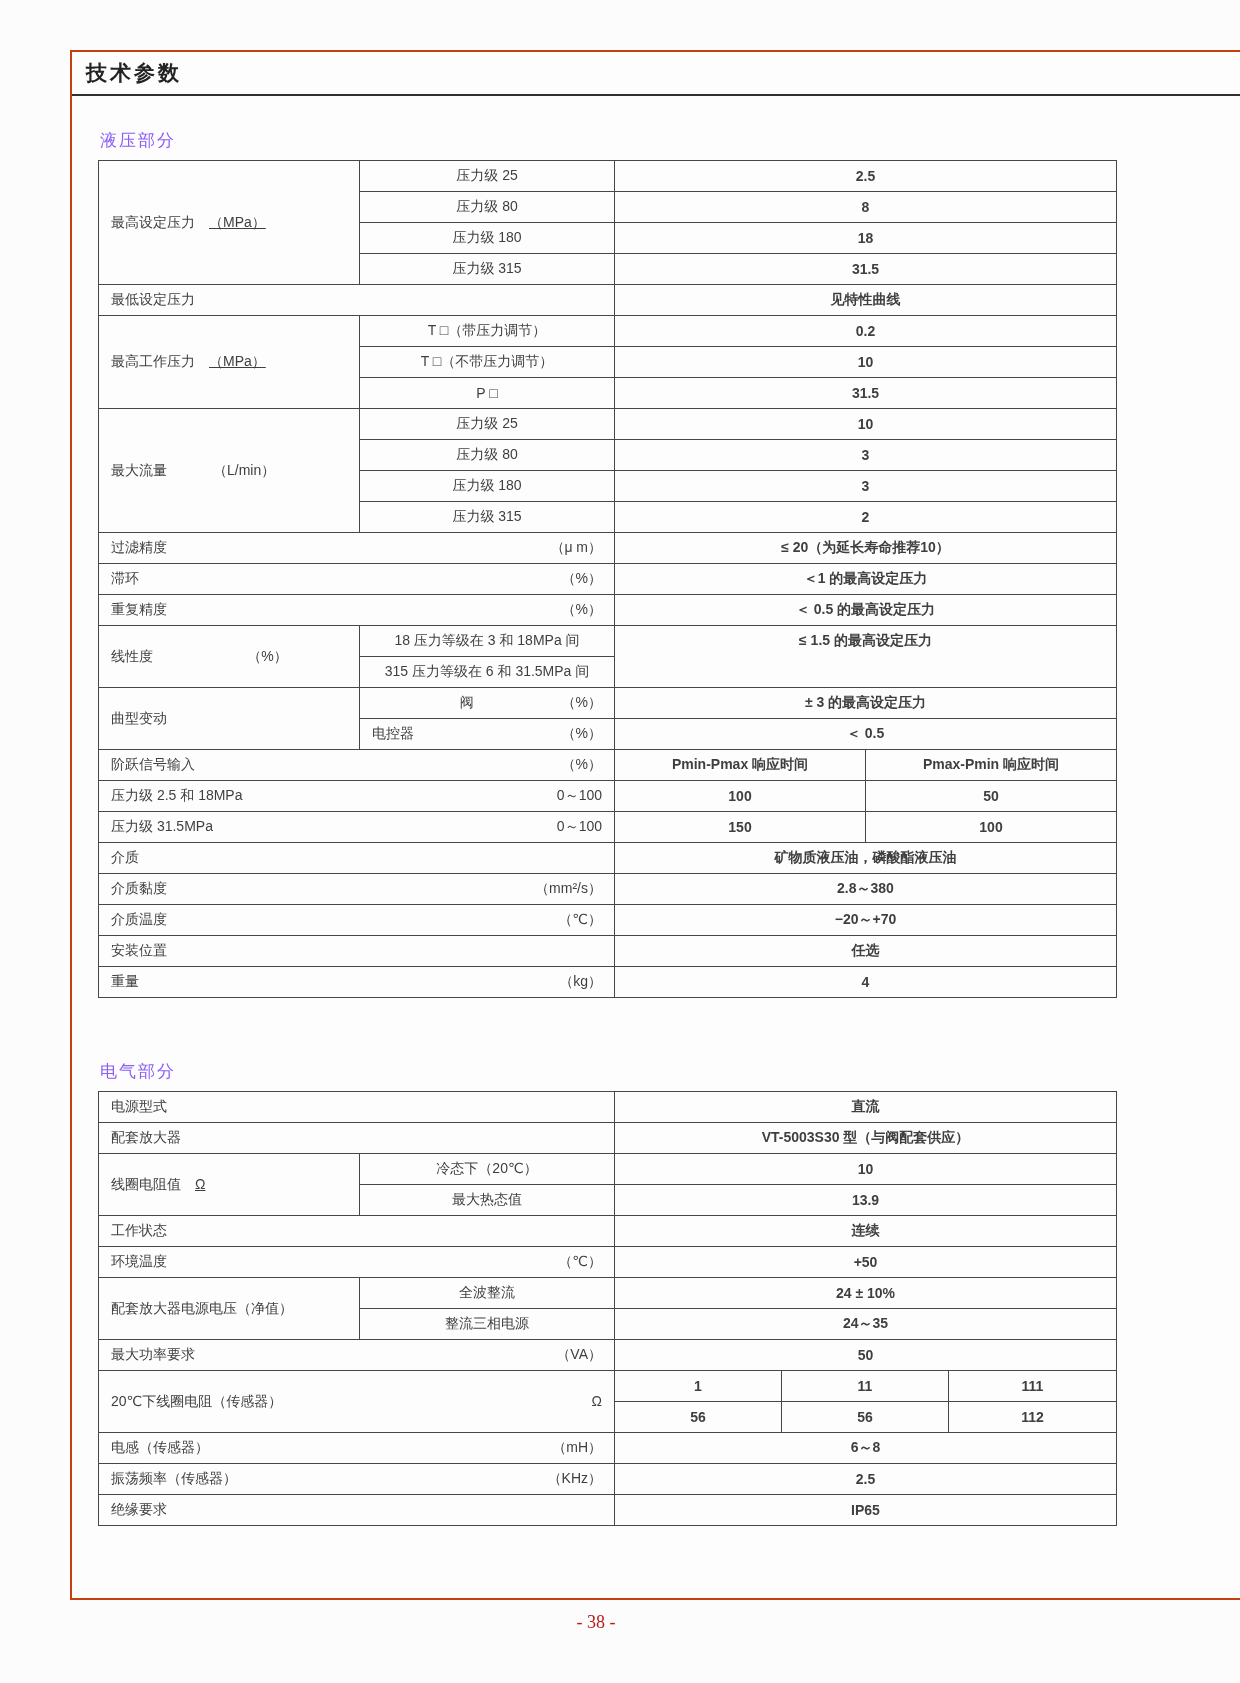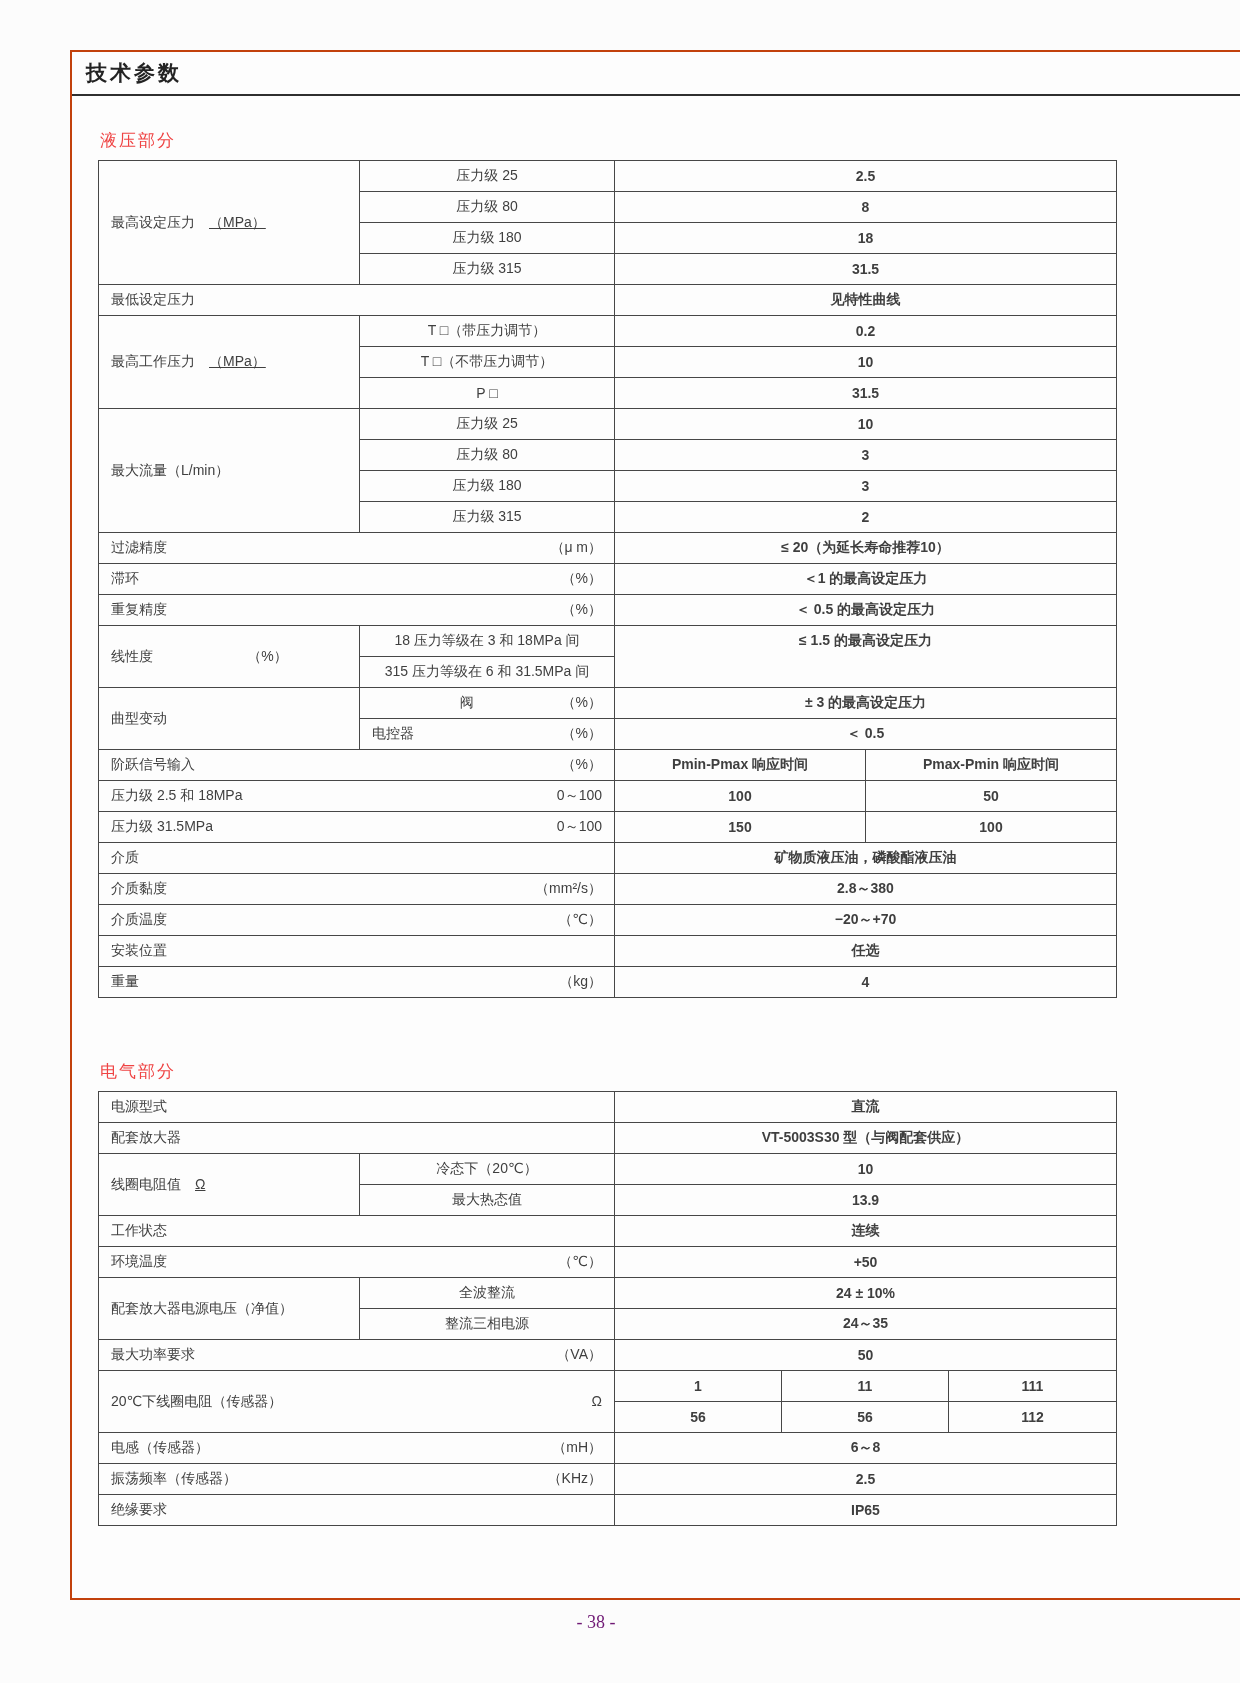--- a/index.html
+++ b/index.html
@@ -20,21 +20,21 @@
   .title-bar {
     height:44px;
     border-bottom:2px solid #2f2f2f;
     display:flex; align-items:center;
     padding:0 14px;
     font-size:21px; font-weight:bold; color:#232323;
     letter-spacing:3px;
   }
   .content { padding:0 8px 0 26px; }
   .sec-heading {
-    font-size:17px; color:#ef4444;
+    font-size:17px; color:#8b5cf6;
     margin:0 0 8px 2px;
     letter-spacing:2px;
   }
   .gap-top-1 { padding-top:33px; }
   .gap-top-2 { padding-top:62px; }
   table {
     border-collapse:collapse;
     table-layout:fixed;
     width:1018px;
     background:#fdfdfd;
@@ -48,30 +48,30 @@
     vertical-align:middle;
     overflow:hidden;
     white-space:nowrap;
   }
   td.lab { text-align:left; position:relative; }
   td.sub { text-align:center; }
   td.val { text-align:center; padding:0 6px;font-weight:bold; }
   td.v-top { vertical-align:top; padding-top:6px; }
   .u-right { float:right; }
   .u-in { margin-left:14px;text-decoration:underline; }
-  .u-in2 { }
+  .u-in2 { margin-left:46px; }
   .u-mid {
     position:absolute; left:57%; top:50%;
     transform:translateY(-50%);
   }
   .page-num {
     position:absolute; left:70px; top:1612px;
     width:1052px; text-align:center;
     font-family:"Liberation Serif","DejaVu Serif",serif;
-    font-size:18px; color:#701a75;
+    font-size:18px; color:#b91c1c;
   }
 </style>
 </head>
 <body>
 
 <div class="frame">
   <div class="title-bar">技术参数</div>
 
   <div class="content">
 

